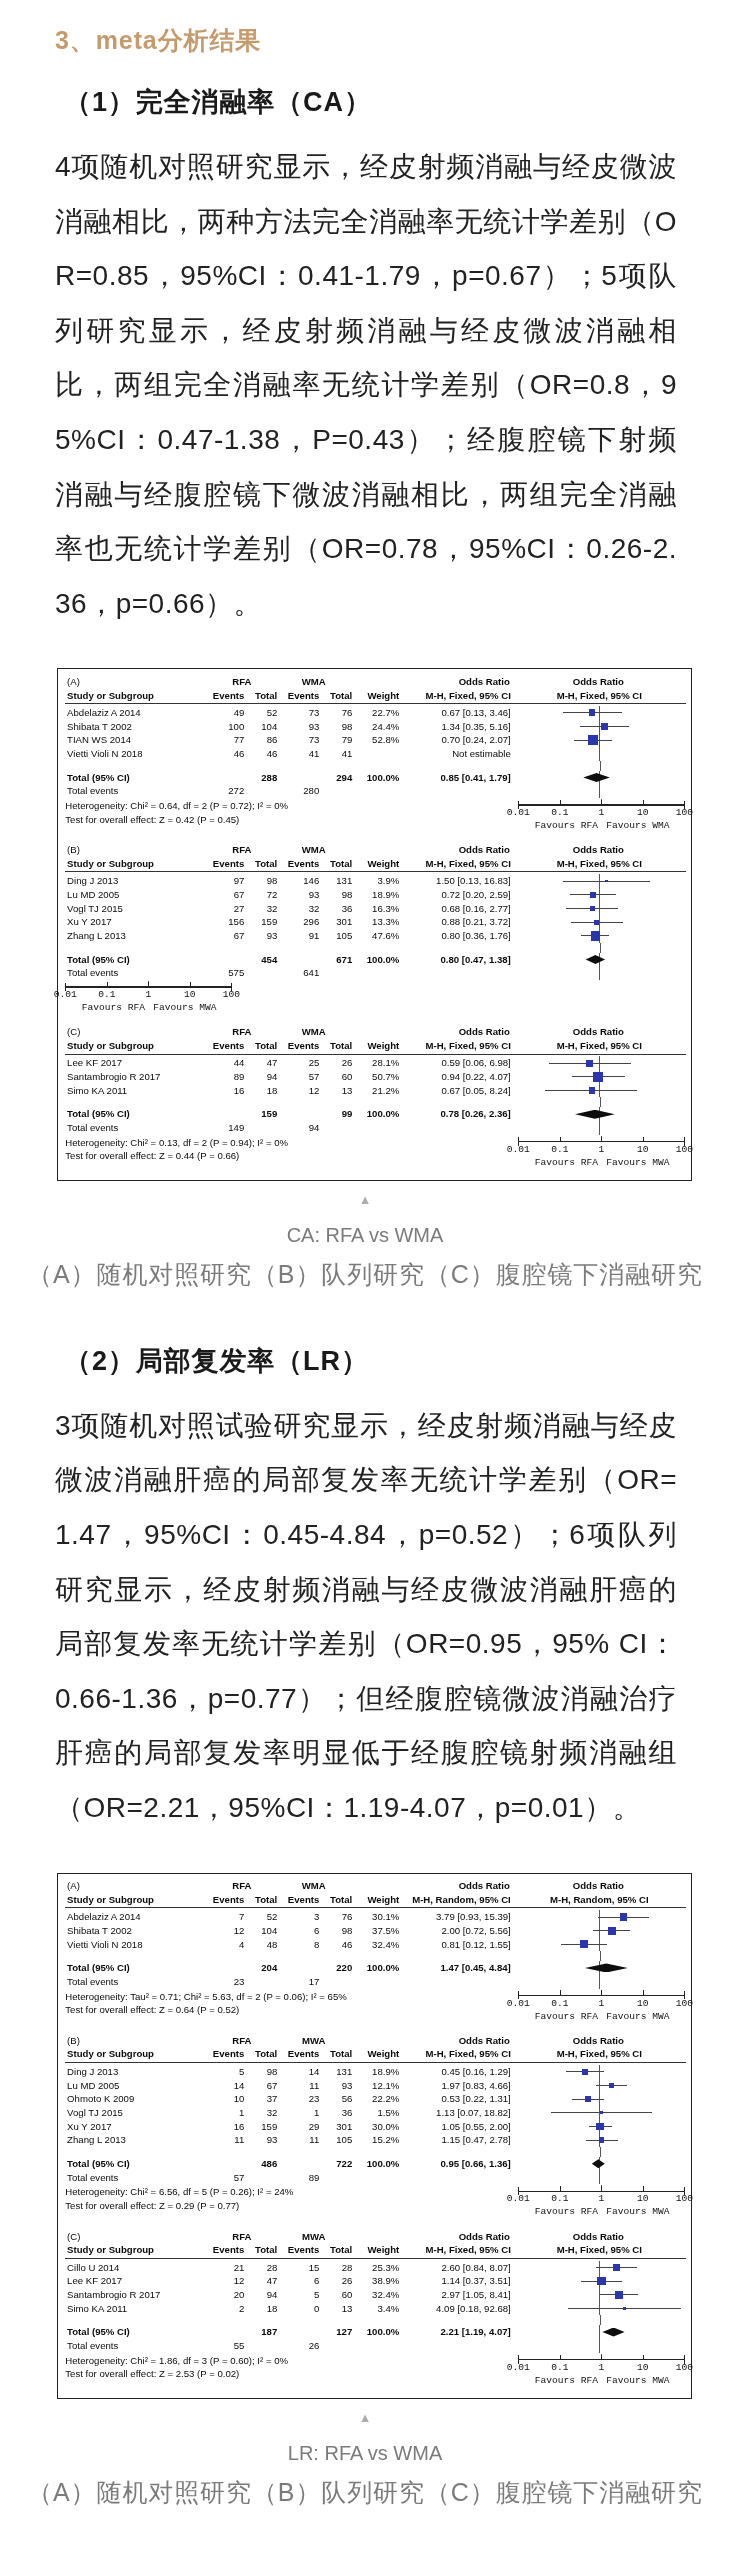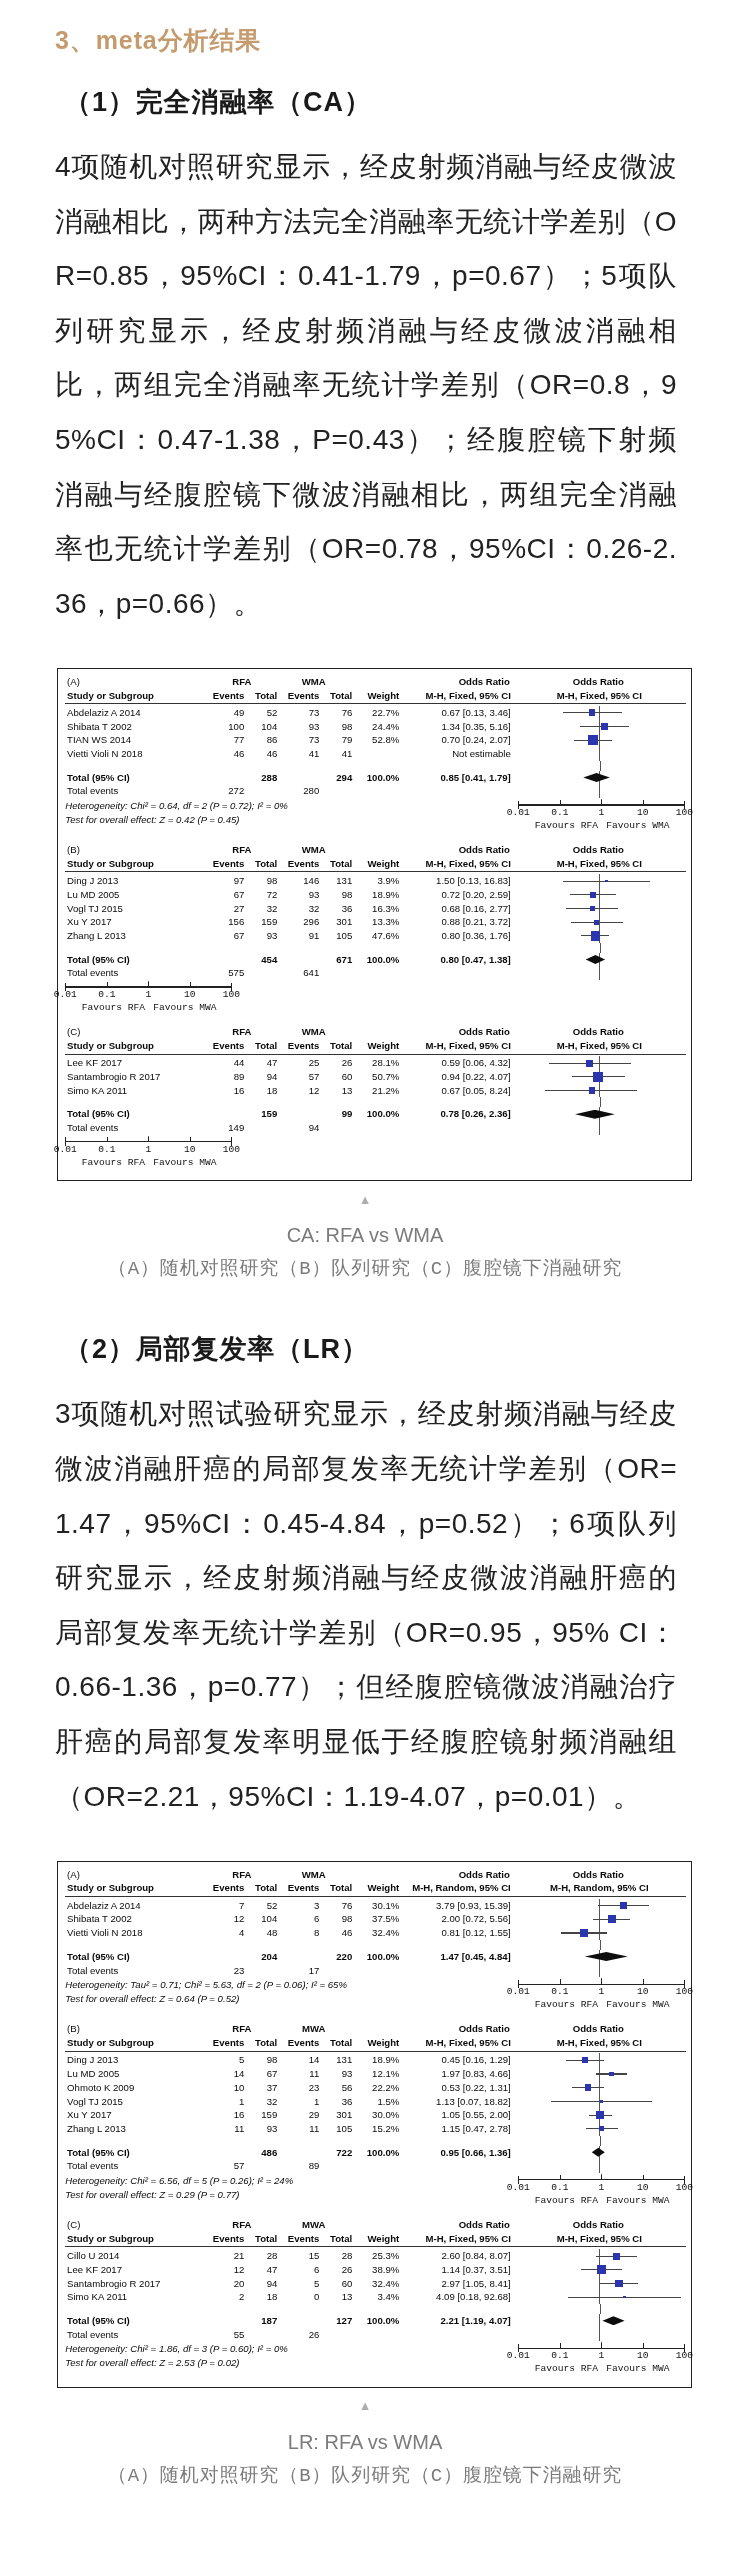--- a/index.html
+++ b/index.html
@@ -34,33 +34,33 @@
   .fp-rule{height:0;border-bottom:1.5px solid #333;margin:0.9px 0 1.8px 0;}
   .lined::before{content:"";position:absolute;left:50%;top:0;bottom:0;width:0.9px;background:#555;}
   .fp-ciline{position:absolute;top:50%;height:1.1px;background:#444;margin-top:-0.5px;z-index:2;}
   .fp-marker{position:absolute;background:var(--mblue,#2a35ae);z-index:3;}
   .fp-diamond{position:absolute;top:50%;height:9px;margin-top:-4.6px;background:#0d0d0d;z-index:3;
               clip-path:polygon(0 50%,50% 0,100% 50%,50% 100%);}
   .fp-spacer{height:10px;}
   .fp-total{font-weight:bold;}
   .fp-footer{display:flex;align-items:flex-start;margin-top:0.9px;}
   .fp-notes{width:453px;flex:none;}
-  .fp-note{height:13.7px;line-height:13.7px;white-space:nowrap;font-style:italic;}
+  .fp-note{height:13.7px;line-height:13.7px;white-space:nowrap;}
   .fp-axis{width:166px;flex:none;position:relative;height:37px;font-family:Liberation Mono, monospace;}
   .fp-axis::before{content:"";position:absolute;left:50%;top:0;height:5.5px;width:0.9px;background:#555;}
   .ax-line{position:absolute;left:0;right:0;top:5.5px;height:1.1px;background:#222;}
   .ax-tick{position:absolute;top:0.9px;width:0.9px;height:4.6px;background:#222;}
   .ax-tick.end{top:1.8px;height:8.2px;}
   .ax-lab{position:absolute;top:8.2px;transform:translateX(-50%);font-size:9.6px;color:#111;}
   .ax-fav{position:absolute;top:21px;transform:translateX(-50%);font-size:9.6px;color:#111;white-space:nowrap;}
 
   .caption{margin-top:12.8px;text-align:center;color:var(--capgray,#7b7b7b);}
   .cap-tri{font-size:12.8px;color:var(--trigray,#adadad);line-height:1;margin-bottom:12.8px;}
   .cap-title{font-size:20px;line-height:1.6;}
-  .cap-sub{font-size:19px;line-height:1.9;letter-spacing:0.9px;font-family:Liberation Mono, monospace;}
+  .cap-sub{font-size:25px;line-height:1.9;letter-spacing:0.9px;}
 </style>
 </head>
 <body>
 
 <div class="page">
 
   <h2 class="doc-title">3、meta分析结果</h2>
 
   <div class="sec1">
     <h3 class="sub-heading">（1）完全消融率（CA）</h3>
@@ -334,21 +334,21 @@
             <div class="fp-c c-plot hdr" style="text-align: center;">M-H, Fixed, 95% CI</div>
           </div>
           <div class="fp-rule"></div>
           <div class="fp-row">
             <div class="fp-c c-study">Lee KF 2017</div>
             <div class="fp-c c-e1">44</div>
             <div class="fp-c c-t1">47</div>
             <div class="fp-c c-e2">25</div>
             <div class="fp-c c-t2">26</div>
             <div class="fp-c c-w">28.1%</div>
-            <div class="fp-c c-ci">0.59 [0.06, 4.32]</div>
+            <div class="fp-c c-ci">0.59 [0.06, 6.98]</div>
             <div class="fp-c c-plot lined">
               <div class="fp-ciline" style="left: 19.4538%; width: 49.8909%;"></div>
               <div class="fp-marker" style="width: 7.3px; height: 7.3px; left: calc(44.2713% - 3.6px); top: calc(50% - 3.6px);"></div>
             </div>
           </div>
           <div class="fp-row">
             <div class="fp-c c-study">Santambrogio R 2017</div>
             <div class="fp-c c-e1">89</div>
             <div class="fp-c c-t1">94</div>
             <div class="fp-c c-e2">57</div>
@@ -394,20 +394,24 @@
             <div class="fp-c c-study">Total events</div>
             <div class="fp-c c-e1">149</div>
             <div class="fp-c c-t1"></div>
             <div class="fp-c c-e2">94</div>
             <div class="fp-c c-t2"></div>
             <div class="fp-c c-w"></div>
             <div class="fp-c c-ci"></div>
             <div class="fp-c c-plot lined"></div>
           </div>
           <div class="fp-footer">
+            <div class="fp-notes">
+              <div class="fp-note">Heterogeneity: Chi² = 0.13, df = 2 (P = 0.94); I² = 0%</div>
+              <div class="fp-note">Test for overall effect: Z = 0.44 (P = 0.66)</div>
+            </div>
             <div class="fp-axis">
               <div class="ax-line"></div>
               <div class="ax-tick end" style="left: 0%;"></div>
               <div class="ax-lab" style="left: 0%;">0.01</div>
               <div class="ax-tick" style="left: 25%;"></div>
               <div class="ax-lab" style="left: 25%;">0.1</div>
               <div class="ax-tick" style="left: 50%;"></div>
               <div class="ax-lab" style="left: 50%;">1</div>
               <div class="ax-tick" style="left: 75%;"></div>
               <div class="ax-lab" style="left: 75%;">10</div>

